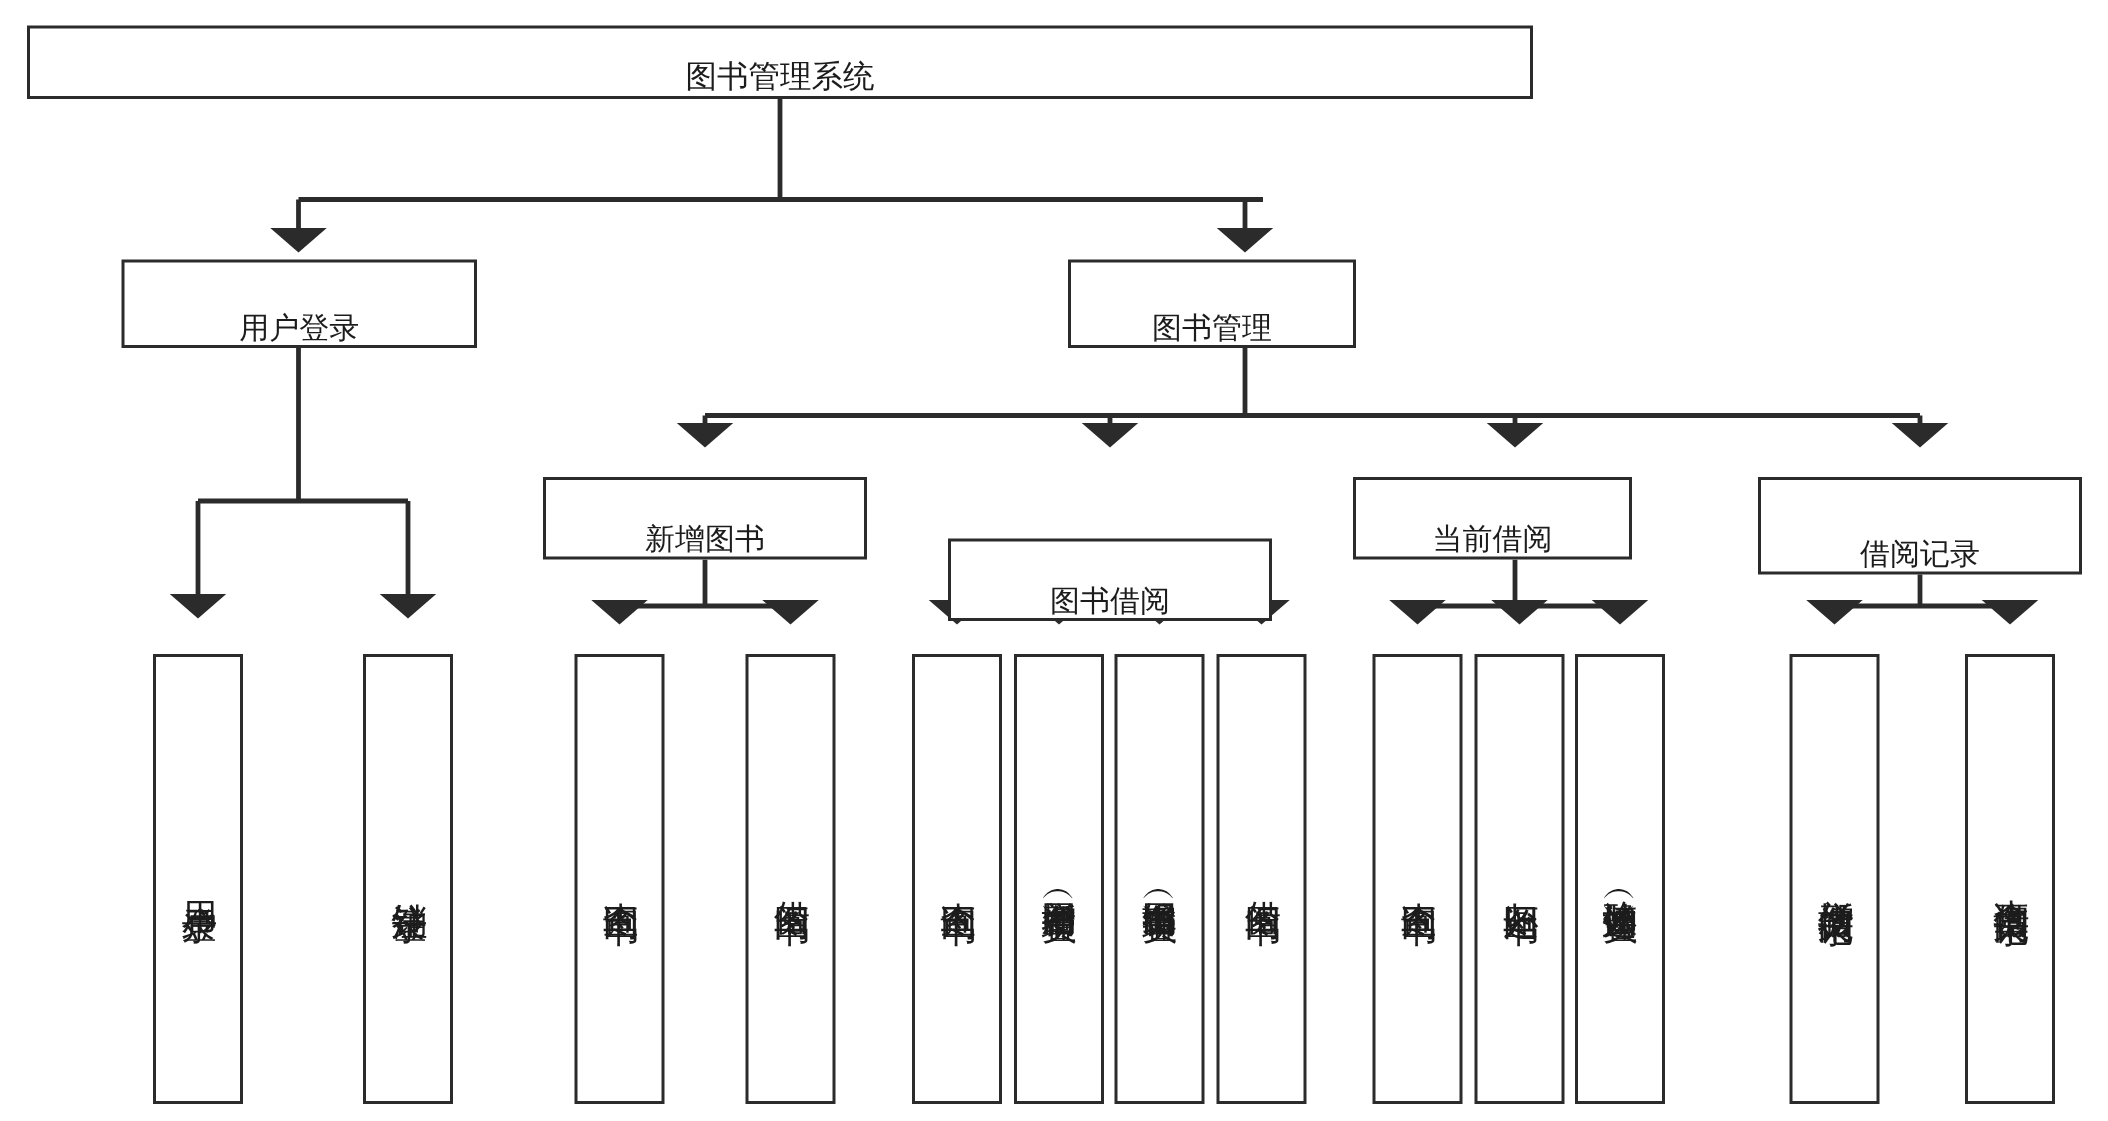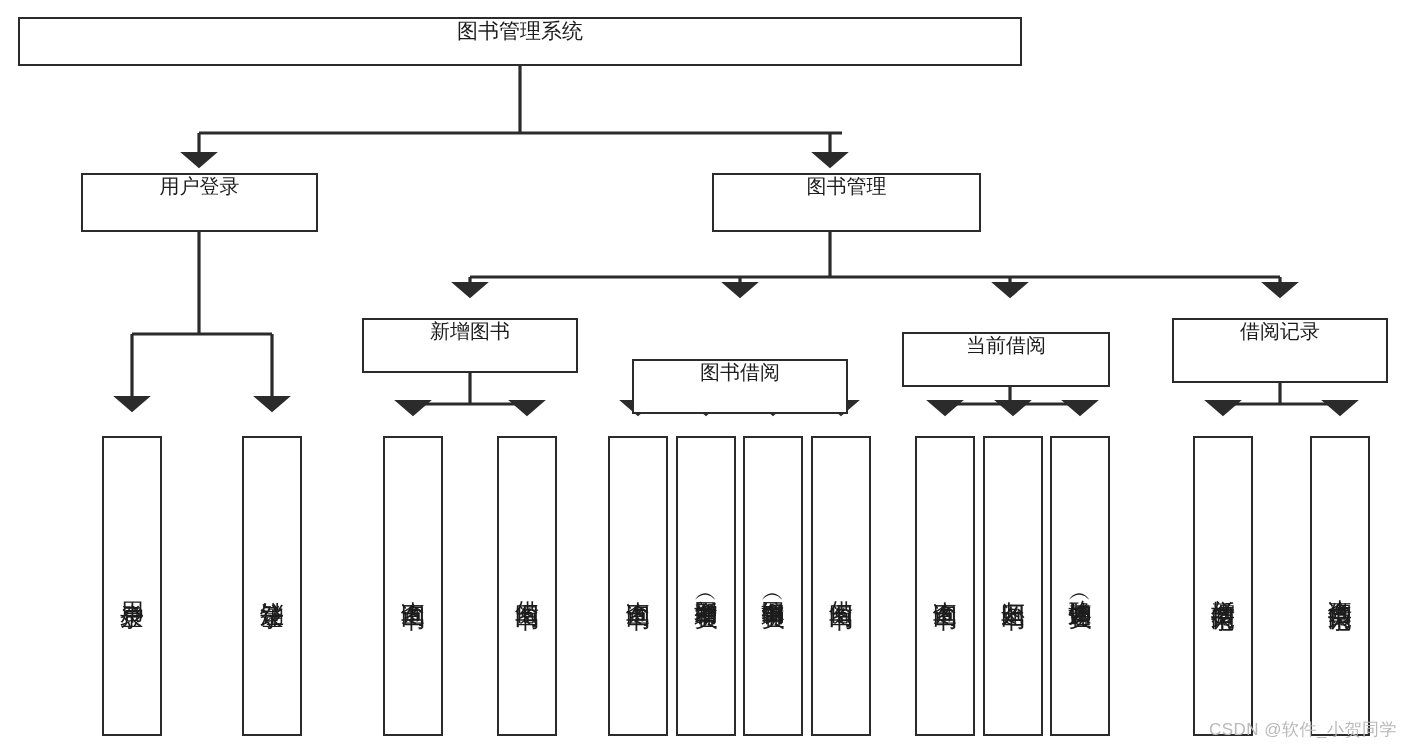--- a/index.html
+++ b/index.html
@@ -10,21 +10,21 @@
   }
   #stage{position:relative;width:1405px;height:747px;background:#fff;}
   svg#wires{position:absolute;left:0;top:0;width:1405px;height:747px;}
 
   .node{
     position:absolute;
     box-sizing:border-box;
     background:#ffffff;
     border:2px solid #2b2b2b;
     display:flex;
-    align-items:flex-start;
+    align-items:flex-end;
     justify-content:center;
     line-height:1.12;
   }
   .node .lbl{
     display:block;
     text-align:center;
     white-space:nowrap;
     color:#1c1c1c;
   }
   .node.root .lbl{font-size:21px;}
@@ -117,31 +117,31 @@
     </g>
   </svg>
 
   <div class="node root" style="left:18px;top:17px;width:1004px;height:49px;">
     <span class="lbl">图书管理系统</span>
   </div>
 
   <div class="node lvl2" style="left:81px;top:173px;width:237px;height:59px;">
     <span class="lbl">用户登录</span>
   </div>
-  <div class="node lvl2" style="left:712px;top:173px;width:269px;height:59px;">
+  <div class="node lvl2" style="left:712px;top:173px;width:192px;height:59px;">
     <span class="lbl">图书管理</span>
   </div>
 
   <div class="node lvl3" style="left:362px;top:318px;width:216px;height:55px;">
     <span class="lbl">新增图书</span>
   </div>
   <div class="node lvl3" style="left:632px;top:318px;width:216px;height:55px;margin-top:41px;">
     <span class="lbl">图书借阅</span>
   </div>
-  <div class="node lvl3" style="left:902px;top:332px;width:208px;height:55px;">
+  <div class="node lvl3" style="left:902px;top:318px;width:186px;height:55px;">
     <span class="lbl">当前借阅</span>
   </div>
   <div class="node lvl3" style="left:1172px;top:318px;width:216px;height:65px;">
     <span class="lbl">借阅记录</span>
   </div>
 
   <div class="node leaf" style="left:102px;top:436px;width:60px;height:300px;">
     <span class="lbl">用户登录</span>
   </div>
   <div class="node leaf" style="left:242px;top:436px;width:60px;height:300px;">
@@ -178,15 +178,14 @@
     <span class="lbl">确认归还（管理员）</span>
   </div>
 
   <div class="node leaf" style="left:1193px;top:436px;width:60px;height:300px;">
     <span class="lbl">新增借阅记录</span>
   </div>
   <div class="node leaf" style="left:1310px;top:436px;width:60px;height:300px;">
     <span class="lbl">查询借阅记录</span>
   </div>
 
-  <div id="watermark">CSDN @软件_小贺同学</div>
 
 </div>
 
 </body></html>

